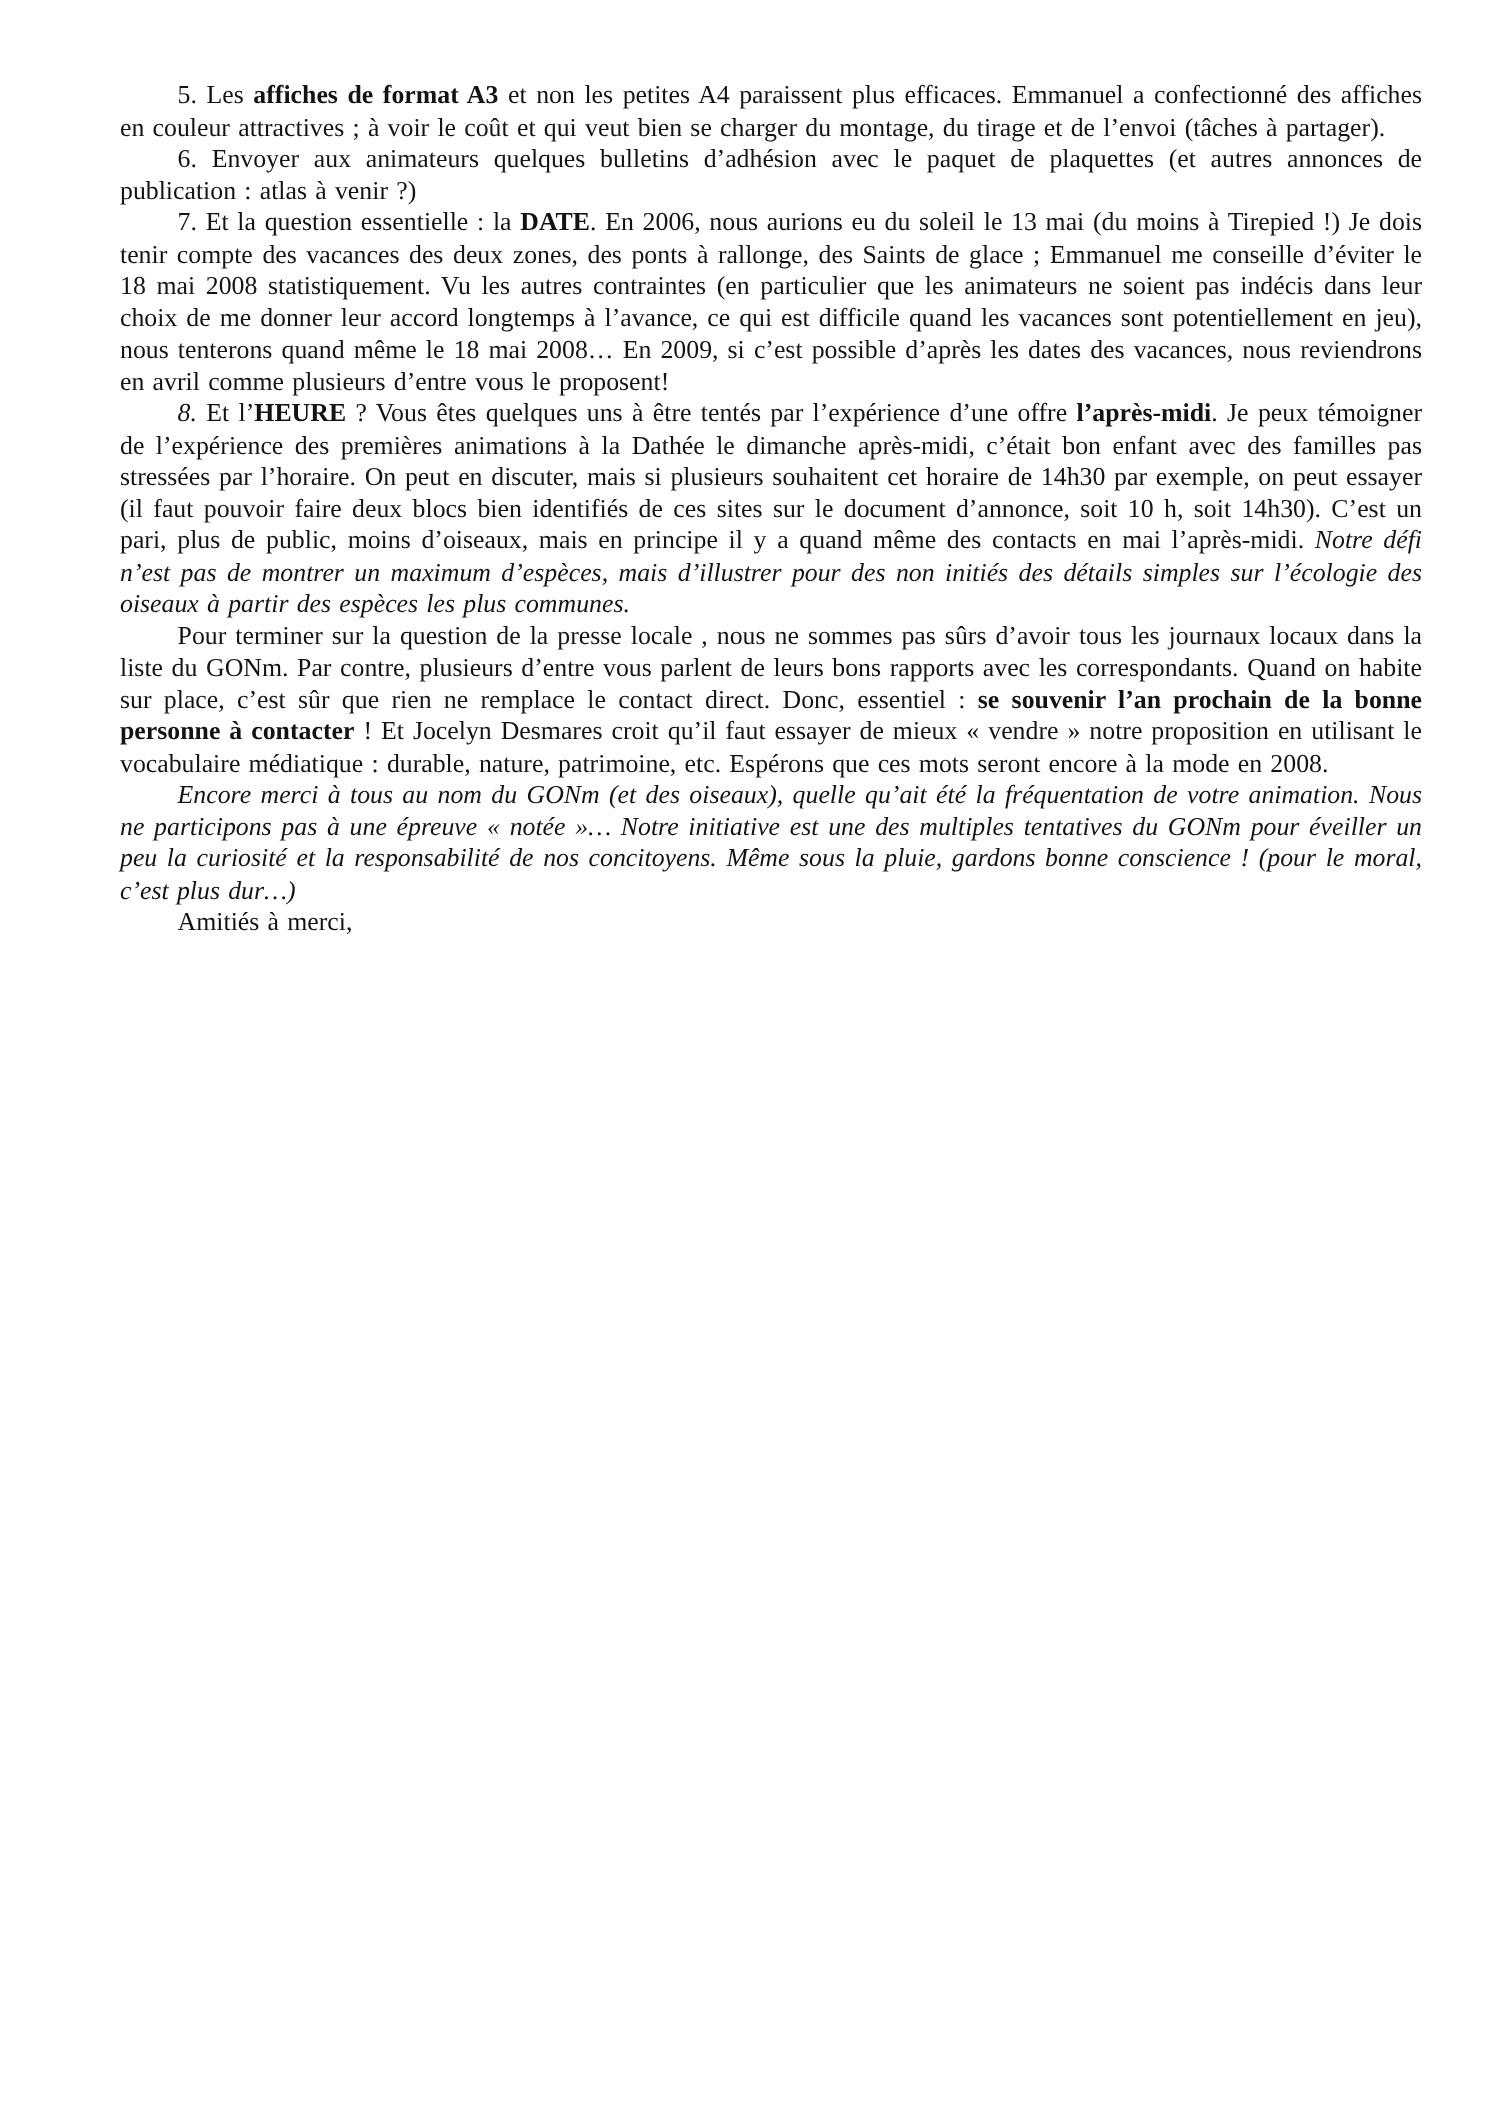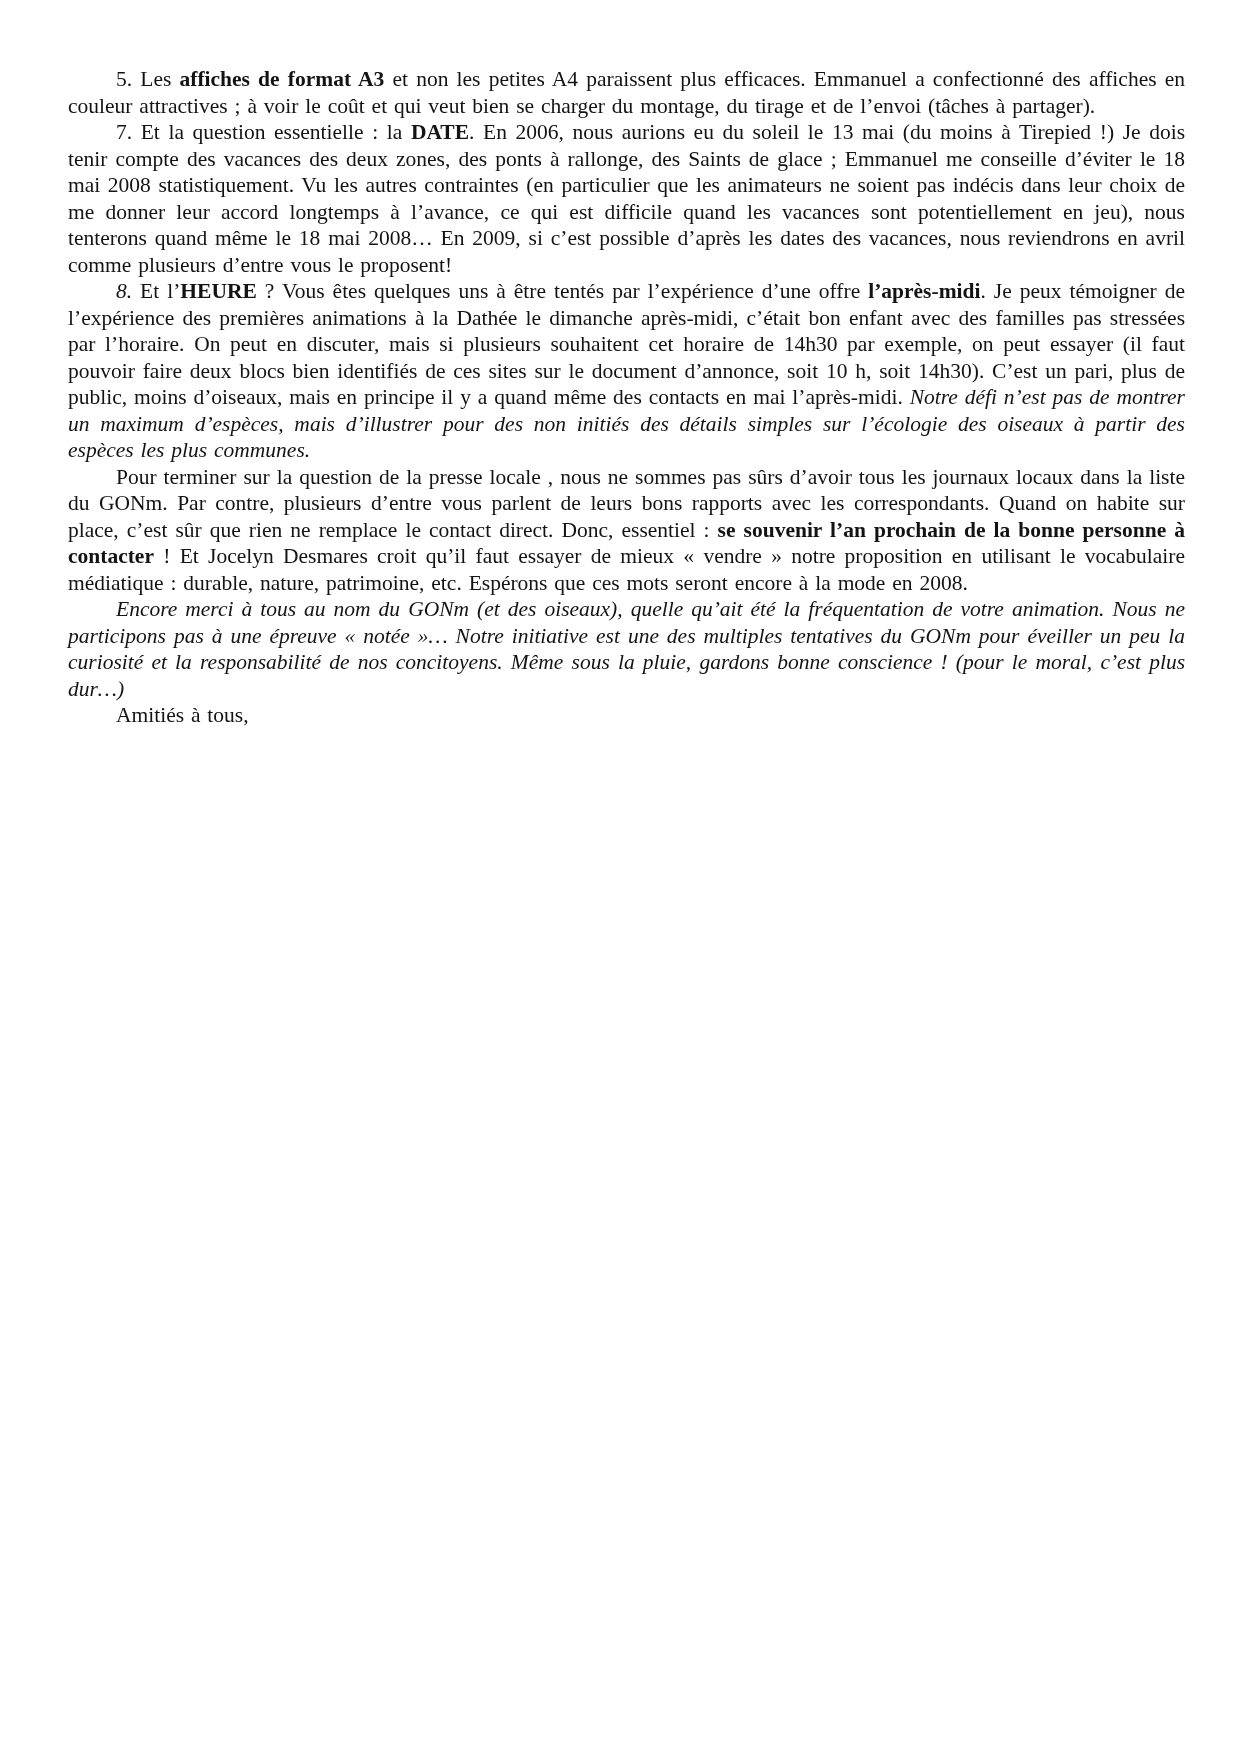--- a/index.html
+++ b/index.html
@@ -8,21 +8,21 @@
     background: #ffffff;
   }
   .page {
     position: relative;
     width: 1240px;
     height: 1754px;
     background: #ffffff;
     color: #131313;
     font-family: "Liberation Serif", "DejaVu Serif", serif;
     box-sizing: border-box;
-    padding: 66px 55px 0 68px;
+    padding: 66px 55px 0 100px;
     overflow: hidden;
   }
   .page p {
     margin: 0;
     font-size: 21.5px;
     line-height: 26.5px;
     text-align: justify;
     text-indent: 48px;
     word-spacing: 1.5px;
   }
@@ -40,25 +40,26 @@
     text-align: left;
   }
 </style>
 </head>
 <body>
 
 <div class="page">
 
   <p><span>5. Les </span><span class="b">affiches de format A3</span><span> et non les petites A4 paraissent plus efficaces. Emmanuel a confectionné des affiches en couleur attractives ; à voir le coût et qui veut bien se charger du montage, du tirage et de l’envoi (tâches à partager).</span></p>
 
+  <p><span>6. Envoyer aux animateurs quelques bulletins d’adhésion avec le paquet de plaquettes (et autres annonces de publication : atlas à venir ?)</span></p>
 
   <p><span>7. Et la question essentielle : la </span><span class="b">DATE</span><span>. En 2006, nous aurions eu du soleil le 13 mai (du moins à Tirepied !) Je dois tenir compte des vacances des deux zones, des ponts à rallonge, des Saints de glace ; Emmanuel me conseille d’éviter le 18 mai 2008 statistiquement. Vu les autres contraintes (en particulier que les animateurs ne soient pas indécis dans leur choix de me donner leur accord longtemps à l’avance, ce qui est difficile quand les vacances sont potentiellement en jeu), nous tenterons quand même le 18 mai 2008… En 2009, si c’est possible d’après les dates des vacances, nous reviendrons en avril comme plusieurs d’entre vous le proposent!</span></p>
 
   <p><span class="i">8.</span><span> Et l’</span><span class="b">HEURE</span><span> ? Vous êtes quelques uns à être tentés par l’expérience d’une offre </span><span class="b">l’après-midi</span><span>. Je peux témoigner de l’expérience des premières animations à la Dathée le dimanche après-midi, c’était bon enfant avec des familles pas stressées par l’horaire. On peut en discuter, mais si plusieurs souhaitent cet horaire de 14h30 par exemple, on peut essayer (il faut pouvoir faire deux blocs bien identifiés de ces sites sur le document d’annonce, soit 10 h, soit 14h30). C’est un pari, plus de public, moins d’oiseaux, mais en principe il y a quand même des contacts en mai l’après-midi. </span><span class="i">Notre défi n’est pas de montrer un maximum d’espèces, mais d’illustrer pour des non initiés des détails simples sur l’écologie des oiseaux à partir des espèces les plus communes.</span></p>
 
   <p><span>Pour terminer sur la question de la presse locale , nous ne sommes pas sûrs d’avoir tous les journaux locaux dans la liste du GONm. Par contre, plusieurs d’entre vous parlent de leurs bons rapports avec les correspondants. Quand on habite sur place, c’est sûr que rien ne remplace le contact direct. Donc, essentiel : </span><span class="b">se souvenir l’an prochain de la bonne personne à contacter</span><span> ! Et Jocelyn Desmares croit qu’il faut essayer de mieux « vendre » notre proposition en utilisant le vocabulaire médiatique : durable, nature, patrimoine, etc. Espérons que ces mots seront encore à la mode en 2008.</span></p>
 
   <p class="para-merci"><span>Encore merci à tous au nom du GONm (et des oiseaux), quelle qu’ait été la fréquentation de votre animation. Nous ne participons pas à une épreuve « notée »… Notre initiative est une des multiples tentatives du GONm pour éveiller un peu la curiosité et la responsabilité de nos concitoyens. Même sous la pluie, gardons bonne conscience ! (pour le moral, c’est plus dur…)</span></p>
 
-  <p class="closing"><span>Amitiés à tous,</span></p>
+  <p class="closing"><span>Amitiés à merci,</span></p>
 
 
 </div>
 
 </body></html>

